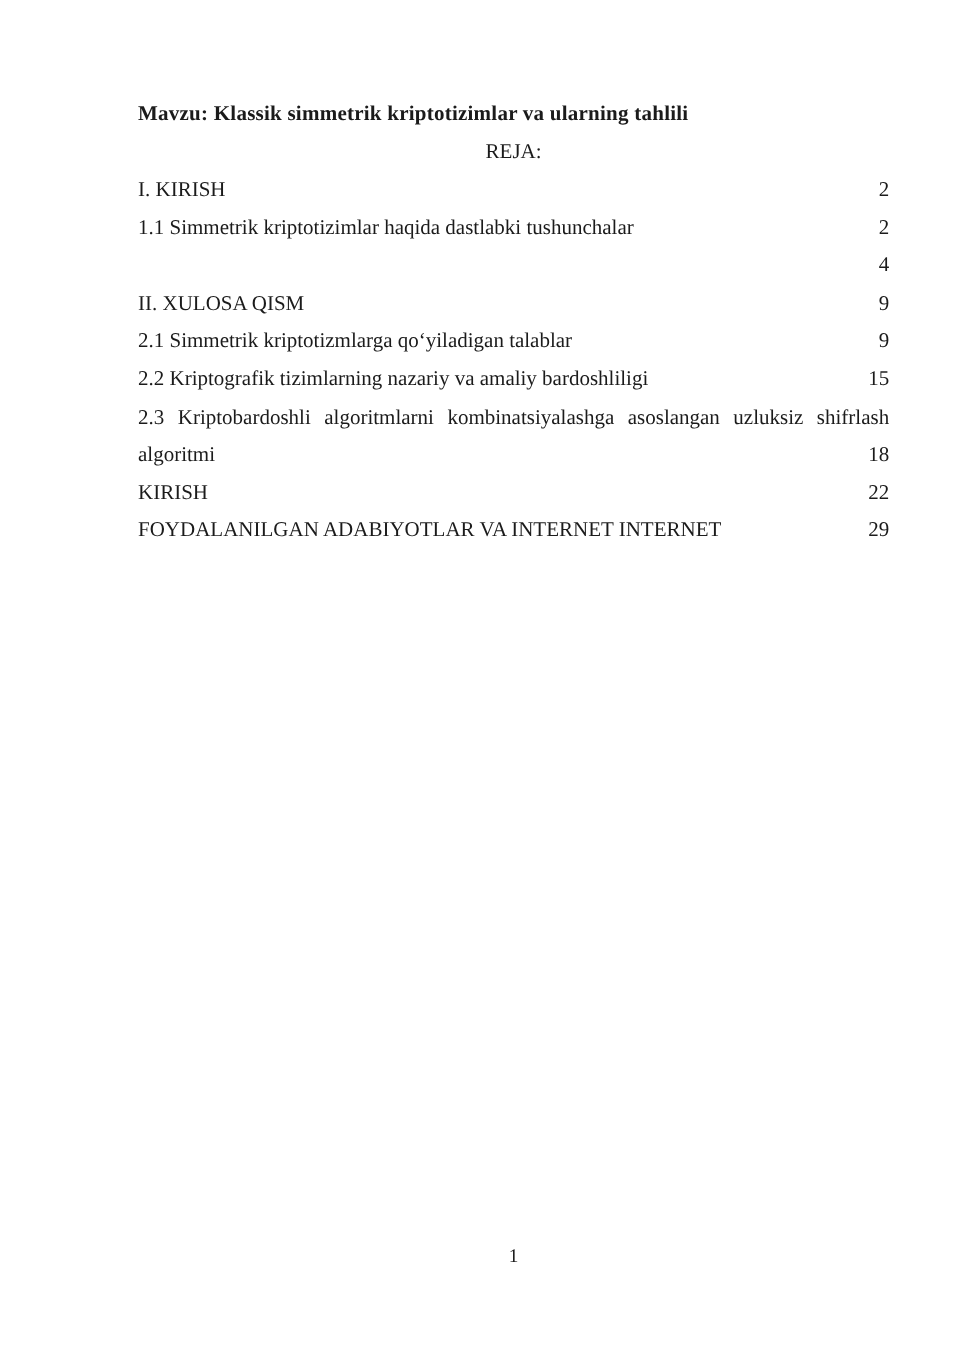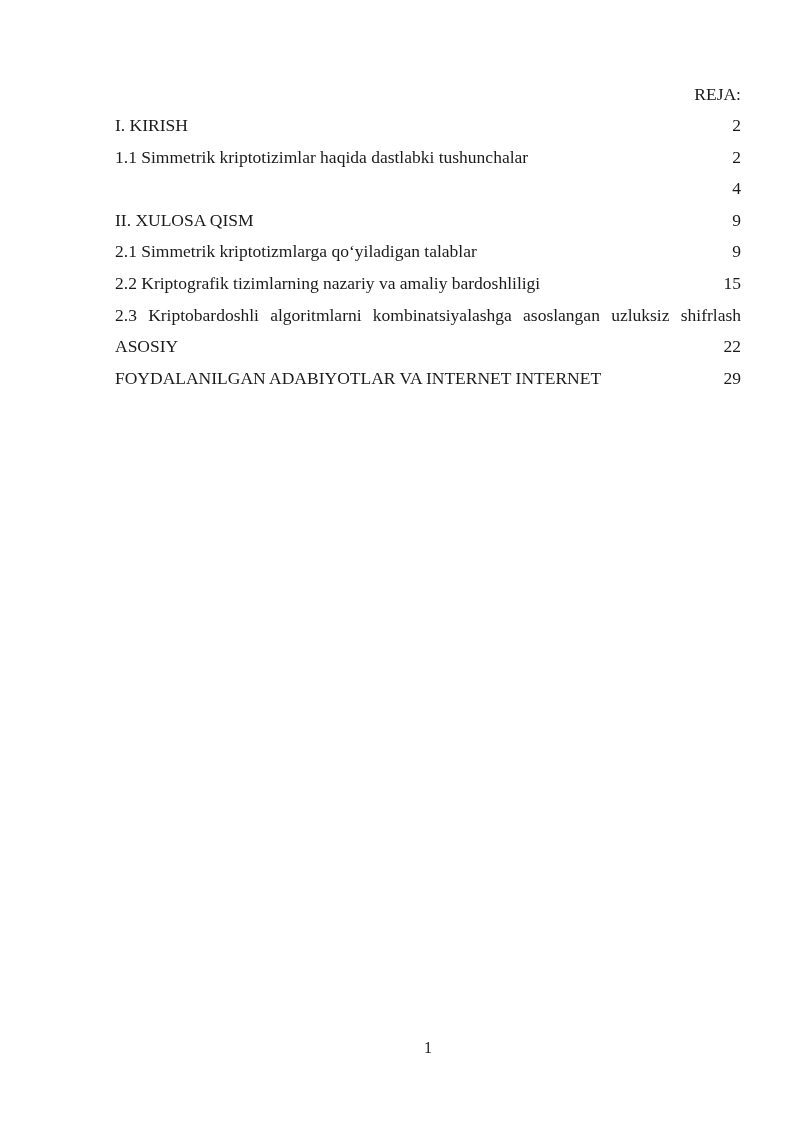--- a/index.html
+++ b/index.html
@@ -18,21 +18,21 @@
   .doc-title {
     margin: 0;
     font-size: 17.5px;
     font-weight: bold;
     line-height: 32px;
     letter-spacing: 0.2px;
   }
   .section-heading {
     font-size: 17.5px;
     line-height: 32px;
-    text-align: right;
+    text-align: center;
   }
   .toc { font-size: 17.5px; }
   .toc-row {
     display: flex;
     align-items: flex-end;
     line-height: 31.6px;
     height: 31.6px;
   }
   .toc-label { white-space: pre; }
   .toc-leader {
@@ -61,20 +61,21 @@
     top: 1037px;
     text-align: center;
     font-size: 16px;
     line-height: 22px;
   }
 </style>
 </head>
 <body>
 
 <div class="page">
+  <h1 class="doc-title">Mavzu: Klassik simmetrik kriptotizimlar va ularning tahlili</h1>
 
   <div class="section-heading">REJA:</div>
 
   <div class="toc">
       <div class="toc-row">
         <span class="toc-label">I. KIRISH</span>
         <span class="toc-leader"></span>
         <span class="toc-page">2</span>
       </div>
       <div class="toc-row">
@@ -96,21 +97,26 @@
         <span class="toc-leader"></span>
         <span class="toc-page">9</span>
       </div>
       <div class="toc-row">
         <span class="toc-label">2.2 Kriptografik tizimlarning nazariy va amaliy bardoshliligi </span>
         <span class="toc-leader"></span>
         <span class="toc-page"> 15</span>
       </div>
       <div class="toc-fullline">2.3 Kriptobardoshli algoritmlarni kombinatsiyalashga asoslangan uzluksiz shifrlash</div>
       <div class="toc-row">
-        <span class="toc-label">ASOSIY </span>
+        <span class="toc-label">algoritmi</span>
+        <span class="toc-leader"></span>
+        <span class="toc-page"> 18</span>
+      </div>
+      <div class="toc-row">
+        <span class="toc-label">KIRISH </span>
         <span class="toc-leader"></span>
         <span class="toc-page"> 22</span>
       </div>
       <div class="toc-row">
         <span class="toc-label">FOYDALANILGAN ADABIYOTLAR VA INTERNET INTERNET</span>
         <span class="toc-leader"></span>
         <span class="toc-page"> 29</span>
       </div>
     </div>
 

